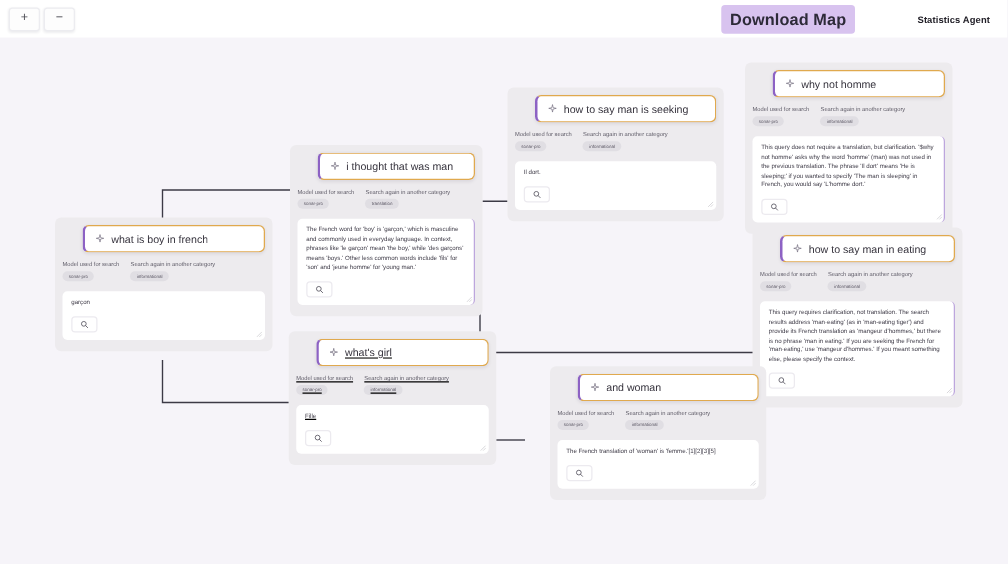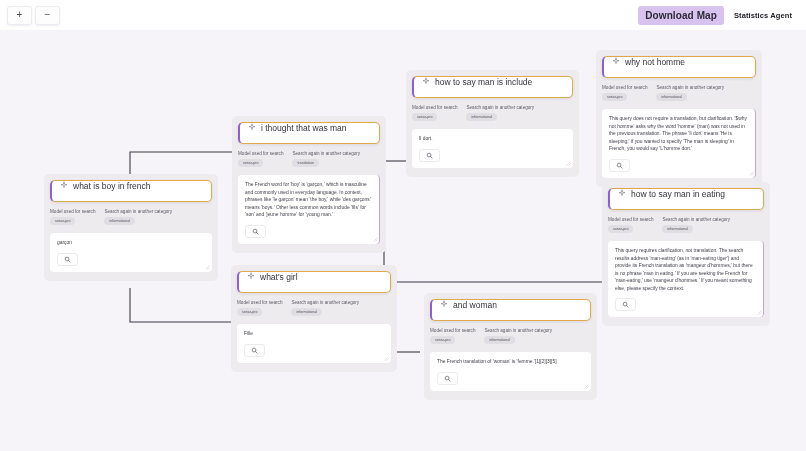--- a/index.html
+++ b/index.html
@@ -24,47 +24,48 @@
     font-size: 10px; color: #4a4a52; cursor: pointer;
     box-shadow: 0 1px 2px rgba(20,18,40,.07);
     line-height: 1;
   }
   #topbar-right {
     margin-left: auto; display: flex; align-items: center; gap: 4px;
     margin-right: 8px;
   }
   #download-map {
     background: #d8c3ef; color: #2d2a38;
-    font-size: 10px; font-weight: bold;
+    font-size: 13px; font-weight: bold;
     padding: 4px 7px; border-radius: 3px; cursor: pointer;
     letter-spacing: .1px;
   }
   #statistics-agent {
     color: #222028; font-size: 7.5px; font-weight: bold;
-    padding: 4px 6px; cursor: pointer; letter-spacing: .1px;
+    padding: 4px 6px; cursor: pointer; letter-spacing: .1px; margin-left: 40px;
   }
 
   
   #canvas { position: absolute; left: 0; top: 30px; width: 806px; height: 421px; }
   #edges { position: absolute; left: 0; top: 0; width: 806px; height: 421px; z-index: 1; }
 
   
   .node {
     position: absolute; z-index: 5;
     background: #edebee; border-radius: 5px;
     padding: 6px 6px 9px 6px;
   }
   .node-shell { position: relative; }
 
   .query-box {
     background: #ffffff; border: 1.4px solid #e0a94e; border-left: 2.2px solid #8d62c4;
     border-radius: 5px; height: 22px;
-    display: flex; gap: 5px;
+    display: flex; align-items: center; gap: 5px;
     padding: 0 8px;
     box-shadow: 0 1px 3px rgba(30,20,60,.09);
+    margin-left: 16px;
   }
   .spark { flex: 0 0 auto; display: block; }
   .query-text {
     font-size: 8.5px; color: #35323c; white-space: nowrap; overflow: hidden;
   }
 
   .meta-row { display: flex; margin-top: 7px; }
   .meta-col { display: flex; flex-direction: column; }
   .meta-col.second { margin-left: 9px; }
   .meta-label { font-size: 4.6px; color: #5f5c68; white-space: nowrap; }
@@ -94,22 +95,22 @@
     position: absolute; right: 2px; bottom: 2px;
     width: 5px; height: 5px; cursor: nwse-resize; opacity: .33;
   }
 
   
   #node-boy      { left: 44px;  top: 144px; width: 174px; }
   #node-thought  { left: 232px; top:  86px; width: 154px; }
   #node-sleeping { left: 406px; top:  40px; width: 173px; }
   #node-homme    { left: 596px; top:  20px; width: 166px; }
   #node-eating   { left: 602px; top: 152px; width: 168px; }
-  #node-girl     { left: 231px; top: 235px; width: 166px; }
-  #node-woman    { left: 424px; top: 263px; width: 173px; }
+  #node-girl     { left: 231px; top: 235px; width: 166px; text-decoration: underline; }
+  #node-woman    { left: 440px; top: 263px; width: 173px; }
 </style>
 </head>
 <body>
 
 <div id="topbar">
   <div id="zoom-controls">
     <div class="zoom-btn">+</div>
     <div class="zoom-btn">−</div>
   </div>
   <div id="topbar-right">
@@ -208,21 +209,21 @@
       </svg>
     </div>
   </div>
 
   <div class="node" id="node-sleeping">
     <div class="node-shell">
       <div class="query-box">
         <svg class="spark" width="8" height="8" viewBox="0 0 24 24">
           <path d="M12 2 L13.6 9.4 L21 11 L13.6 12.6 L12 20 L10.4 12.6 L3 11 L10.4 9.4 Z" fill="none" stroke="#6f6a7c" stroke-width="1.6" stroke-linejoin="round"></path>
         </svg>
-        <span class="query-text">how to say man is include</span>
+        <span class="query-text">how to say man is seeking</span>
       </div>
       <div class="meta-row">
         <div class="meta-col">
           <span class="meta-label">Model used for search</span>
           <span class="pill">sonar-pro</span>
         </div>
         <div class="meta-col second">
           <span class="meta-label">Search again in another category</span>
           <span class="pill">informational</span>
         </div>

